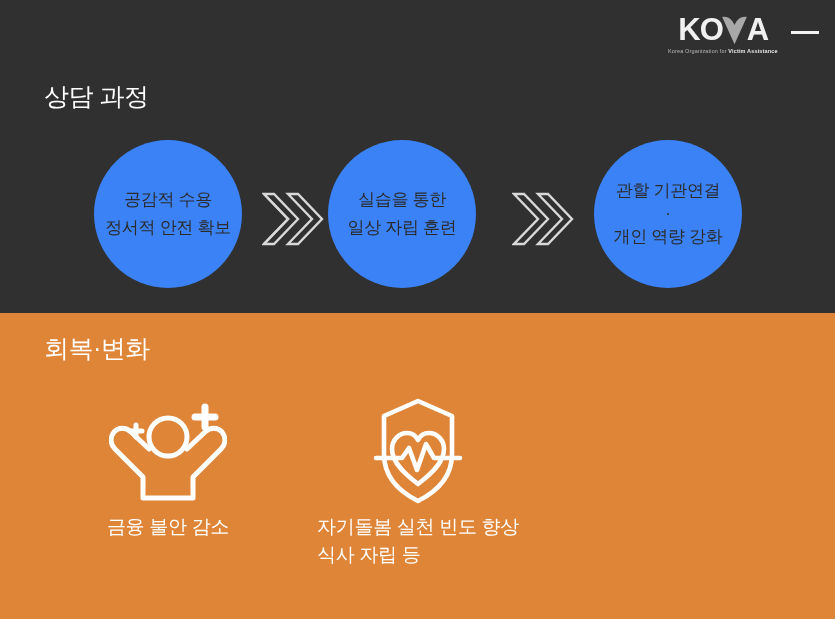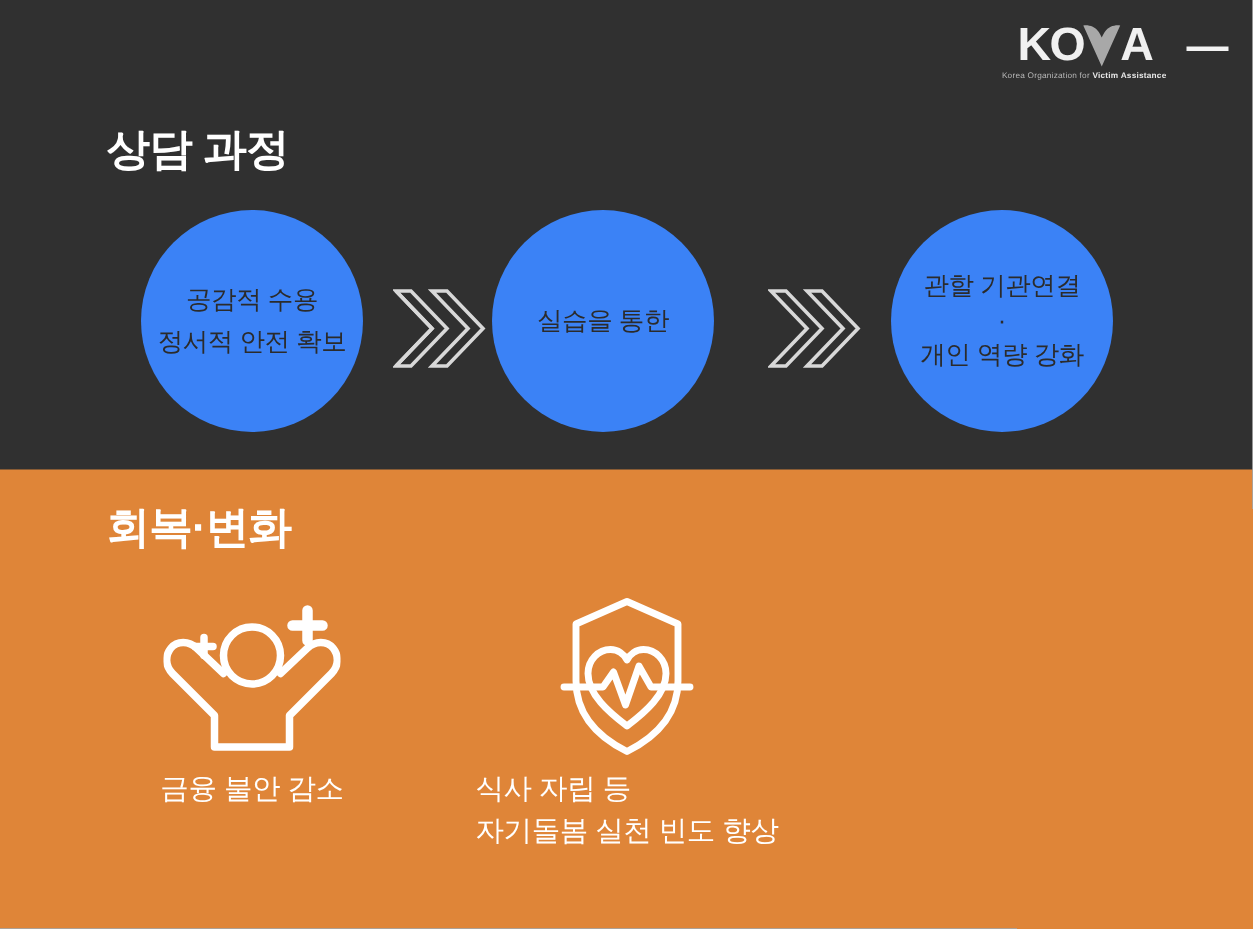--- a/index.html
+++ b/index.html
@@ -72,26 +72,25 @@
   .logo-dash {
     width: 28px;
     height: 3px;
     background: #f2f2f2;
     margin-bottom: 4px;
   }
 
   
   .heading {
     position: absolute;
-    font-weight: 700;
-    font-size: 29px;
+    font-weight: 400;
+    font-size: 25px;
     letter-spacing: -0.5px;
     color: #ffffff;
     white-space: nowrap;
-    margin-left: 27px;
   }
   .heading-dark { left: 44px; top: 80px; }
   .heading-orange { left: 44px; top: 332px; }
 
   
   .circle {
     position: absolute;
     width: 148px;
     height: 148px;
     border-radius: 50%;
@@ -192,20 +191,21 @@
 
   <div class="heading heading-dark">상담 과정</div>
 
   <div class="circle circle-1">
     <div class="circle-line">공감적 수용</div>
     <div class="circle-line">정서적 안전 확보</div>
   </div>
 
   <div class="circle circle-2">
     <div class="circle-line">실습을 통한</div>
+    <div class="circle-line">일상 자립 훈련</div>
   </div>
 
   <div class="circle circle-3">
     <div class="circle-line">관할 기관연결</div>
     <div class="circle-dot">·</div>
     <div class="circle-line">개인 역량 강화</div>
   </div>
 
   <div class="chev chev-1">
     <svg width="62" height="58" viewBox="0 0 62 58">
@@ -246,19 +246,19 @@
     <div class="outcome-icon">
       <svg width="112" height="106" viewBox="0 0 112 106">
         <g fill="none" stroke="#ffffff" stroke-width="4.6" stroke-linejoin="round" stroke-linecap="round">
           <path d="M56 3 L22 18 L22 56 C22 80 38 94 56 103 C74 94 90 80 90 56 L90 18 Z"></path>
           <path d="M56 86 C44 77 30 65 30 51 C30 42 37 35 45 35 C50 35 54 38 56 42 C58 38 62 35 67 35 C75 35 82 42 82 51 C82 65 68 77 56 86 Z"></path>
           <path d="M14 60 L40 60 L47 50 L55 72 L64 46 L72 60 L98 60"></path>
         </g>
       </svg>
     </div>
     <div class="outcome-caption">
+      <div>자기돌봄 실천 빈도 향상</div>
       <div>식사 자립 등</div>
-      <div>자기돌봄 실천 빈도 향상</div>
     </div>
   </div>
 
 
 </div>
 
 </body></html>

